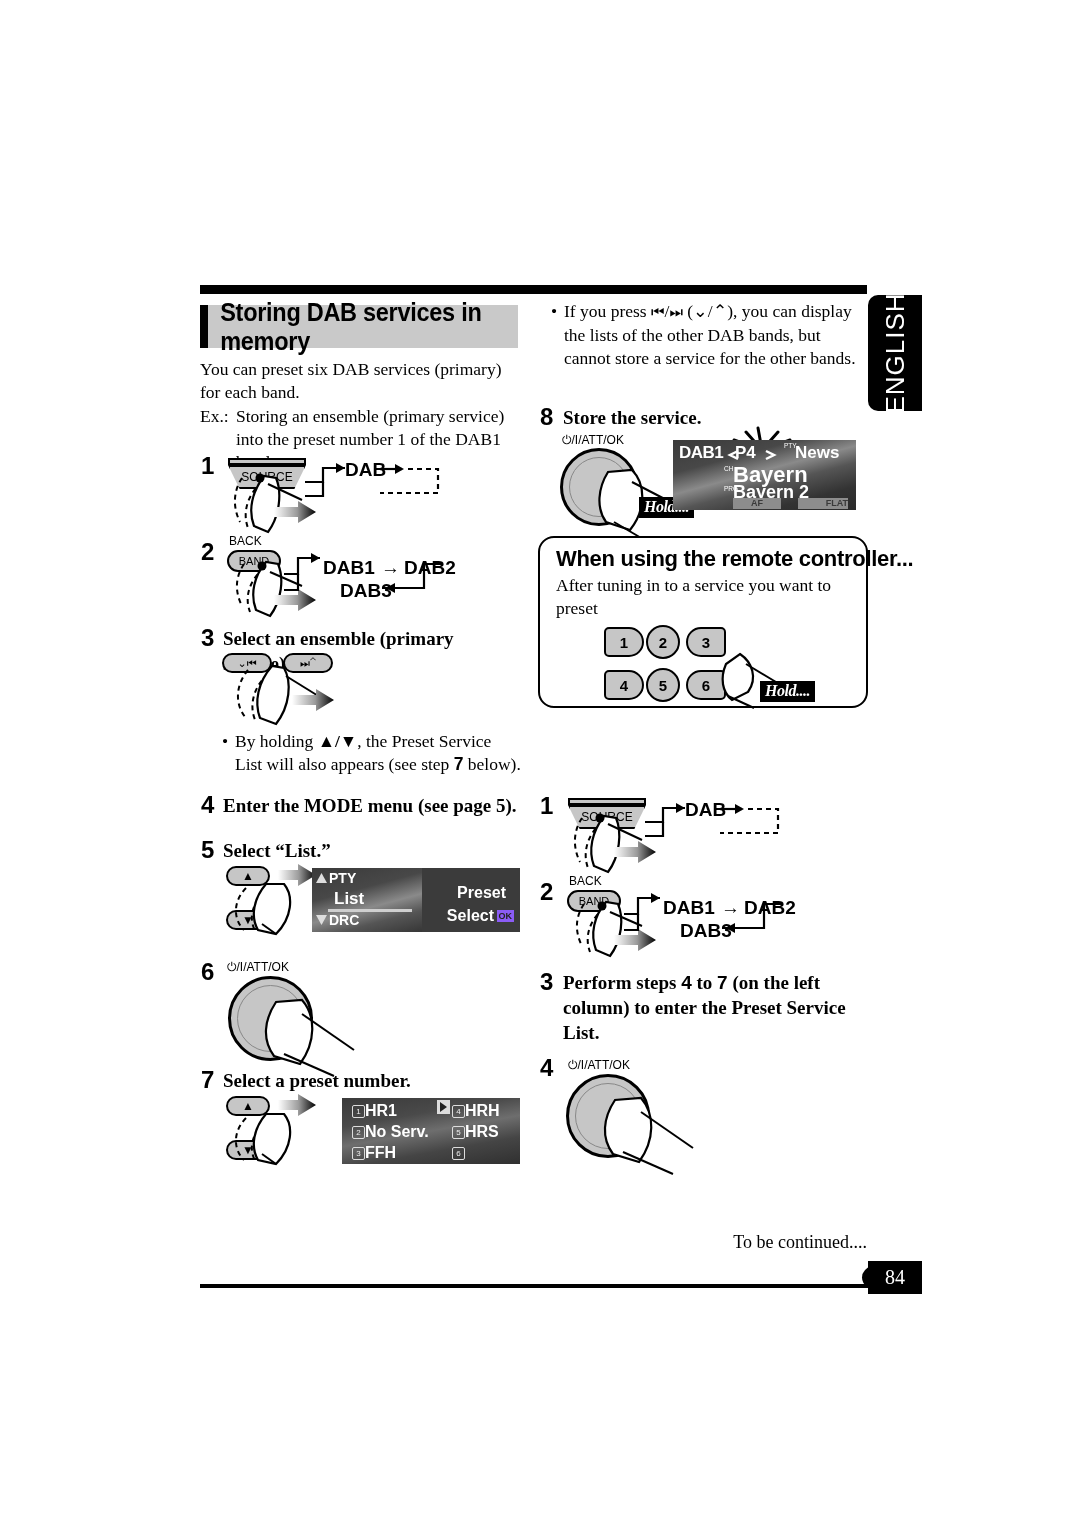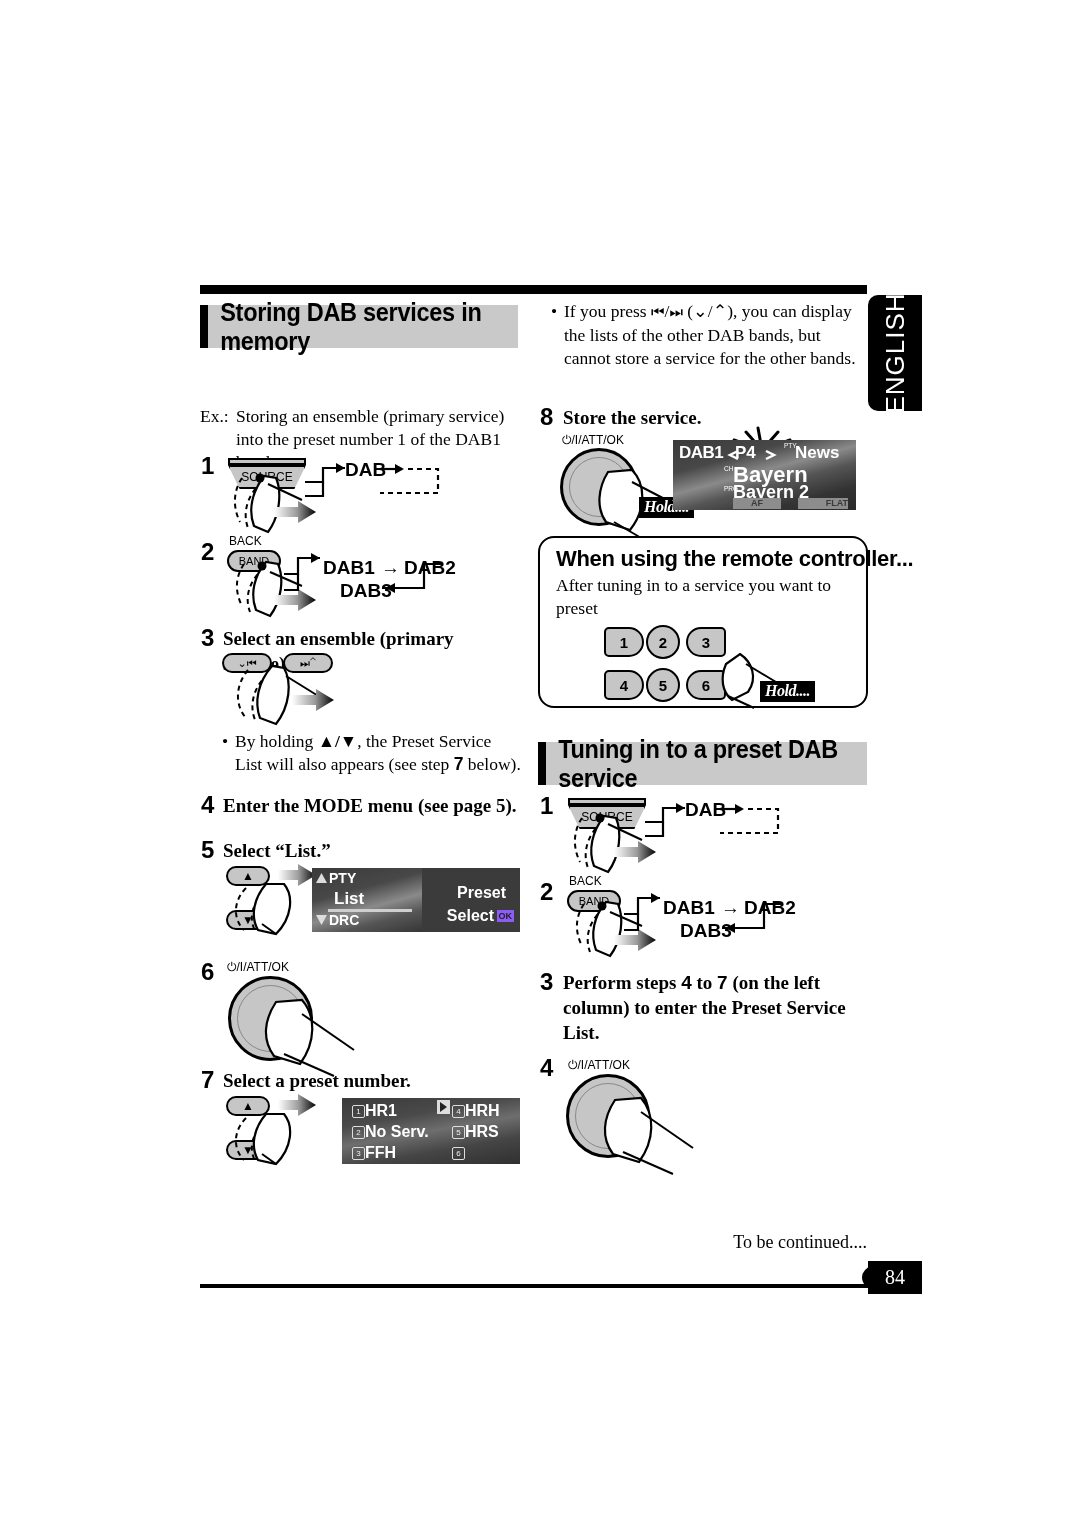--- a/index.html
+++ b/index.html
@@ -136,20 +136,21 @@
   <div class="top-rule"></div>
 
   <div class="eng-tab">
     <span>ENGLISH</span>
   </div>
 
   <div class="sect-head" id="sect-storing">
     <div class="t">Storing DAB services in memory</div>
   </div>
 
+  <div class="body-text" style="left:200px;top:358px;width:318px;">You can preset six DAB services (primary) for each band.</div>
 
   <div class="body-text" style="left:200px;top:405px;width:36px;">Ex.:</div>
   <div class="body-text" style="left:236px;top:405px;width:285px;">Storing an ensemble (primary service) into the preset number 1 of the DAB1 band.</div>
 
   <div class="stepnum" style="left:201px;top:452px;">1</div>
 
   <div class="srcbar" style="left:228px;top:458px;width:78px;"></div>
   <div class="srcbtn" style="left:228px;top:465px;width:78px;height:24px;">SOURCE</div>
 
   <svg class="fingerwrap" style="left:228px;top:470px;" width="140" height="65">
@@ -377,23 +378,20 @@
   <div class="rkey circ" style="left:646px;top:668px;">5</div>
   <div class="rkey rcap" style="left:686px;top:670px;">6</div>
 
   <svg class="fingerwrap" style="left:718px;top:652px;" width="90" height="58">
     <path d="M8,12 C2,26 4,40 14,48 L30,40 C40,26 34,10 22,2 Z" fill="#fff" stroke="#000" stroke-width="2.2"></path>
     <path d="M28,12 L58,30" stroke="#000" stroke-width="2"></path>
     <path d="M10,44 L36,56" stroke="#000" stroke-width="2"></path>
   </svg>
   <div class="hold" style="left:760px;top:681px;">Hold....</div>
 
-  <div class="sect-head" id="sect-tuning">
-    <div class="t">Tuning in to a preset DAB service</div>
-  </div>
 
   <div class="stepnum" style="left:540px;top:792px;">1</div>
   <div class="srcbar" style="left:568px;top:798px;width:78px;"></div>
   <div class="srcbtn" style="left:568px;top:805px;width:78px;height:24px;">SOURCE</div>
   <svg class="fingerwrap" style="left:568px;top:810px;" width="140" height="65">
     <path d="M14,8 C6,20 4,36 12,52" fill="none" stroke="#000" stroke-width="2" stroke-dasharray="5,4"></path>
     <path d="M34,12 C20,24 14,42 20,58" fill="none" stroke="#000" stroke-width="2" stroke-dasharray="5,4"></path>
     <path d="M36,6 C24,22 20,40 26,56 L40,62 C52,46 54,22 48,8 Z" fill="#fff" stroke="#000" stroke-width="2.2"></path>
     <circle cx="32" cy="8" r="4.5" fill="#000"></circle>
     <path d="M40,14 L74,30" stroke="#000" stroke-width="2"></path>

